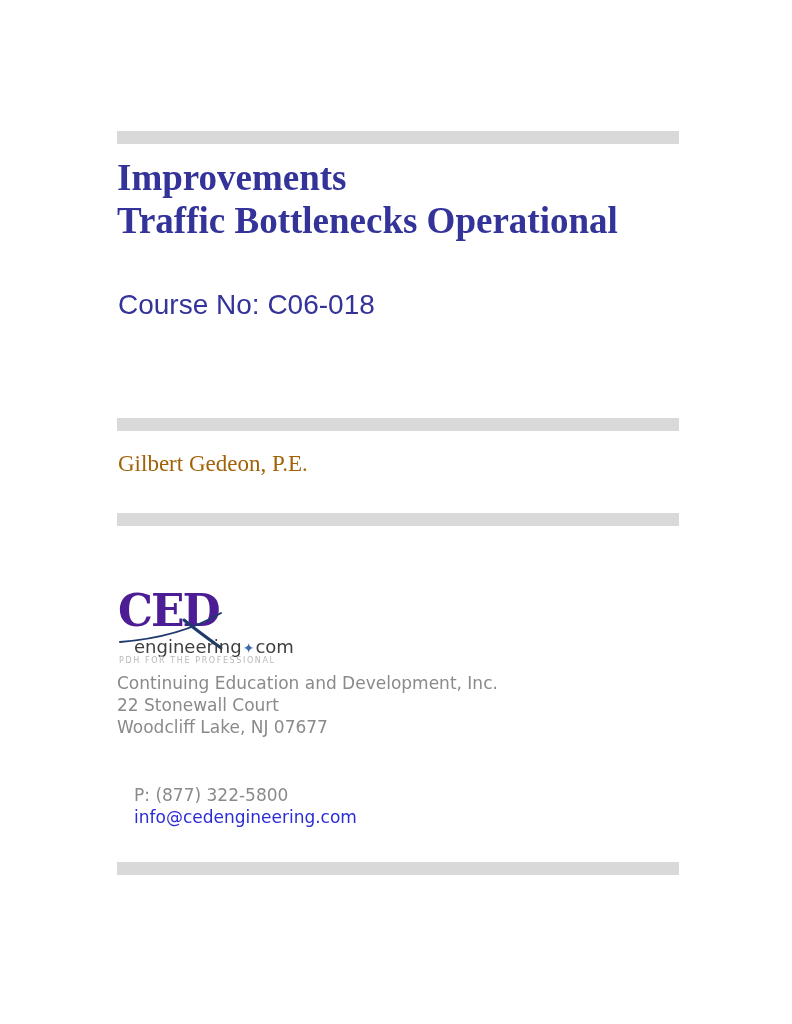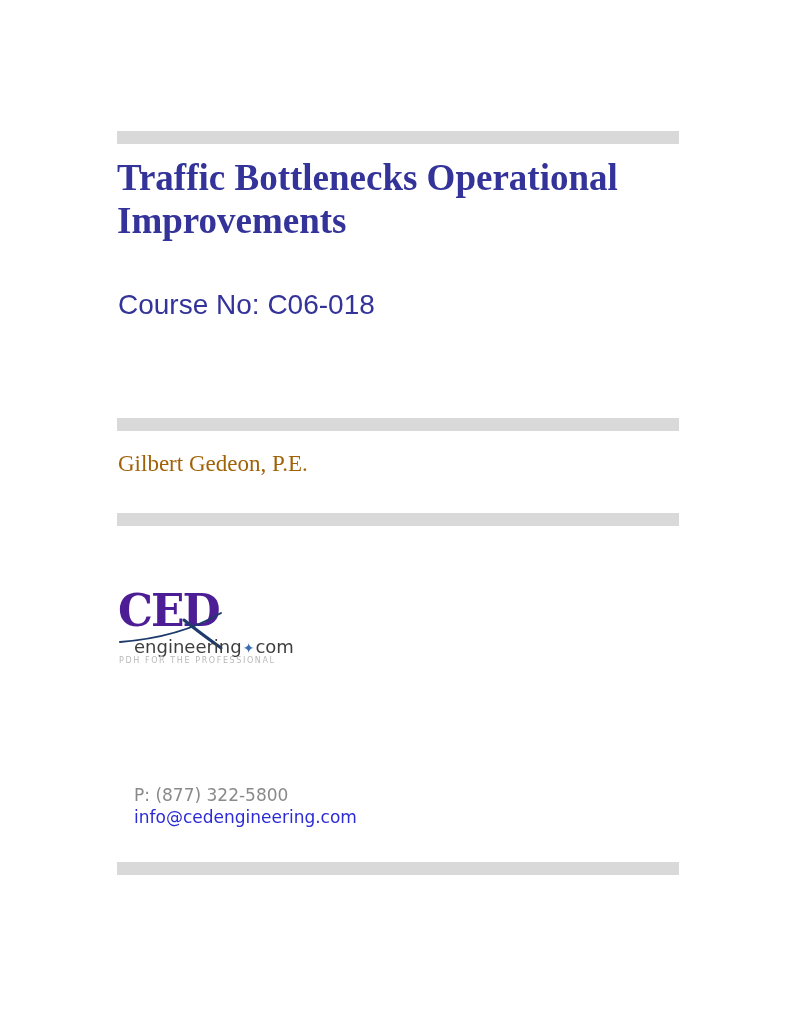--- a/index.html
+++ b/index.html
@@ -54,22 +54,22 @@
   .email{color:#2b2bd6;text-decoration:none;display:block;cursor:pointer;}
 </style>
 </head>
 <body>
 
 <div class="page">
 
   <div class="bar bar1"></div>
 
   <h1 class="title">
+    <span class="tl">Improvements</span>
     <span class="tl">Traffic Bottlenecks Operational</span>
-    <span class="tl">Improvements</span>
   </h1>
 
   <div class="meta course">Course No: C06-018</div>
 
   <div class="bar bar2"></div>
 
   <div class="author">Gilbert Gedeon, P.E.</div>
 
   <div class="bar bar3"></div>
 
@@ -78,20 +78,25 @@
     <svg class="logo-swoosh" viewBox="0 0 160 78" xmlns="http://www.w3.org/2000/svg">
       <path d="M2,52 C40,49 76,39 103,23" fill="none" stroke="#1d3a6b" stroke-width="2" stroke-linecap="round"></path>
       <path d="M66,30 C78,40 92,50 103,58" fill="none" stroke="#1d3a6b" stroke-width="3" stroke-linecap="round"></path>
     </svg>
     <div class="logo-domain">
       <span>engineering</span><span class="logo-diamond">✦</span><span>com</span>
     </div>
     <div class="logo-tagline">PDH FOR THE PROFESSIONAL</div>
   </div>
 
+  <div class="address">
+    <div>Continuing Education and Development, Inc.</div>
+    <div>22 Stonewall Court</div>
+    <div>Woodcliff Lake, NJ 07677</div>
+  </div>
 
   <div class="contact">
     <div>P: (877) 322-5800</div>
     <a class="email" href="#">info@cedengineering.com</a>
   </div>
 
   <div class="bar bar4"></div>
 
 </div>
 

